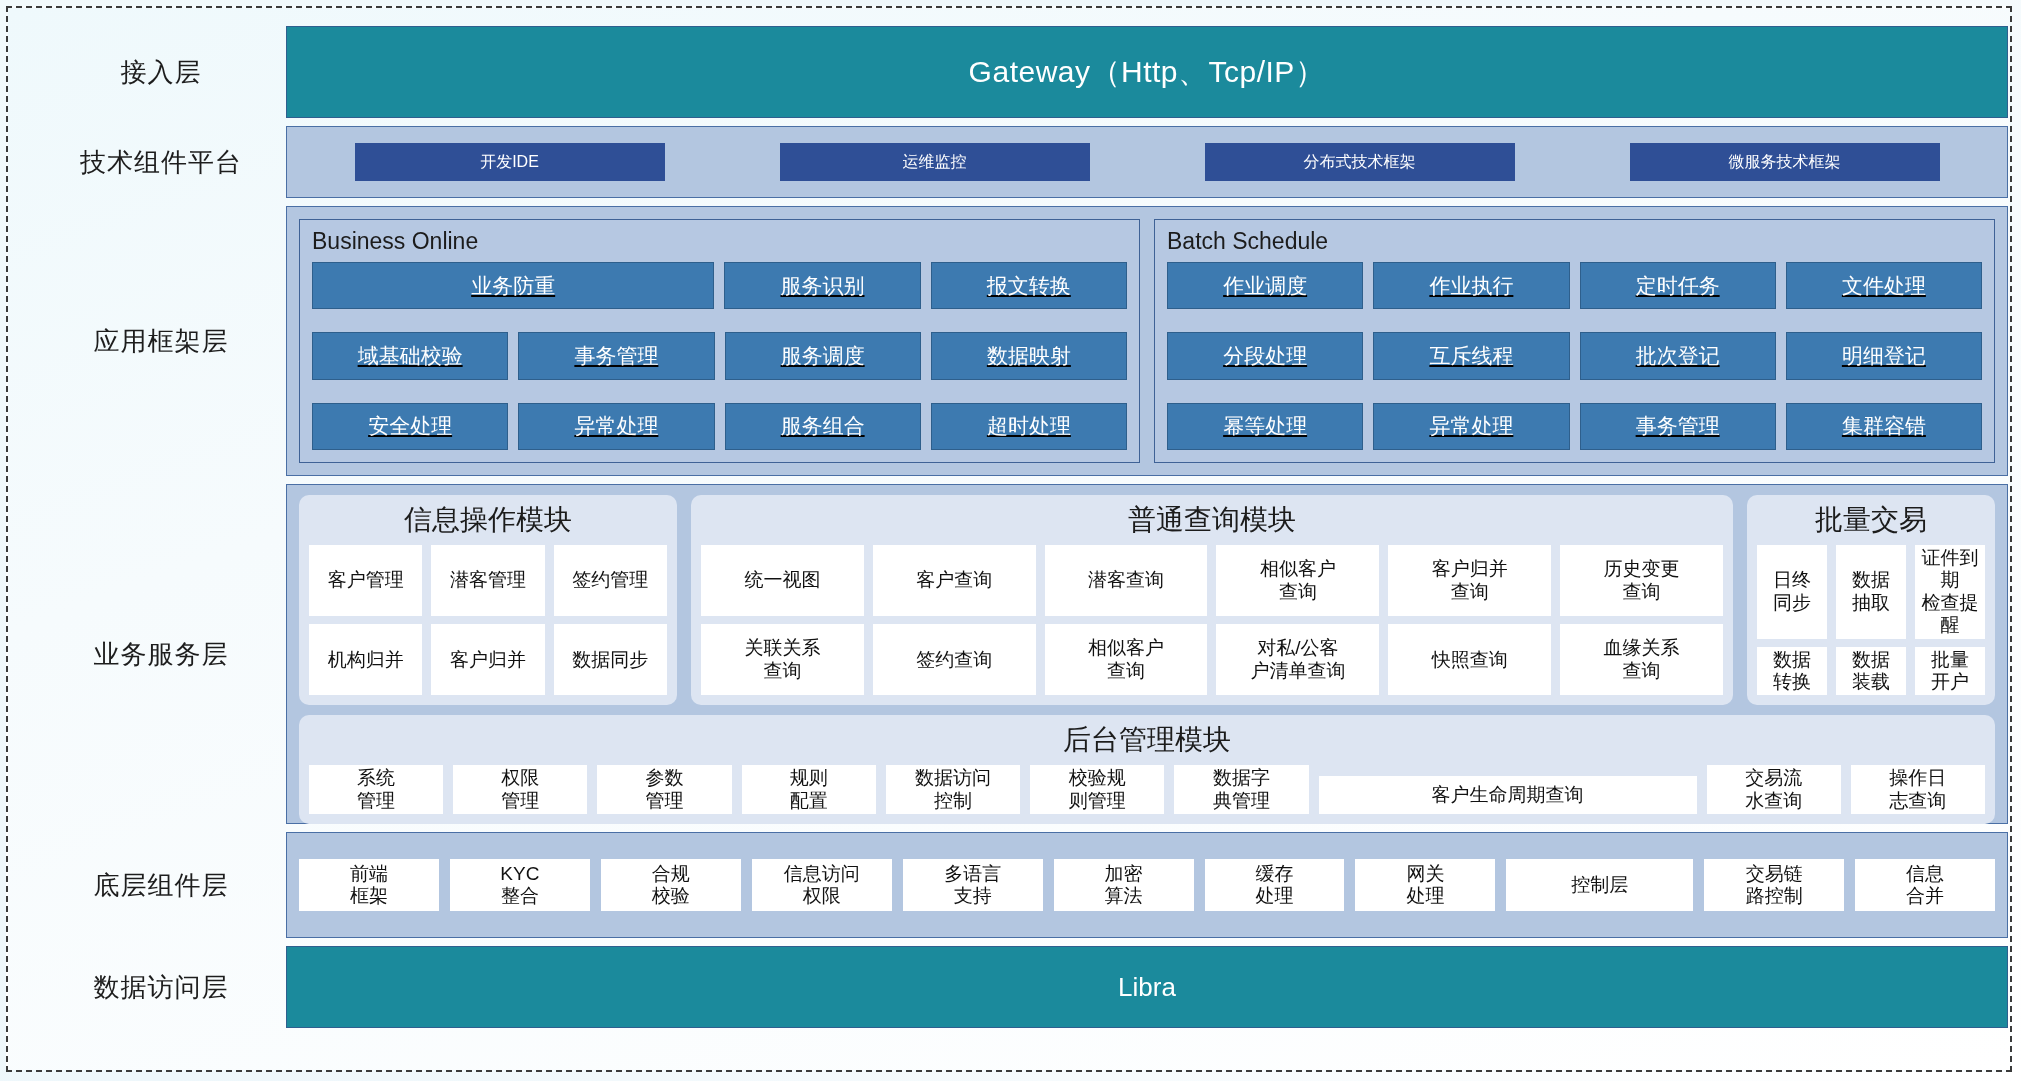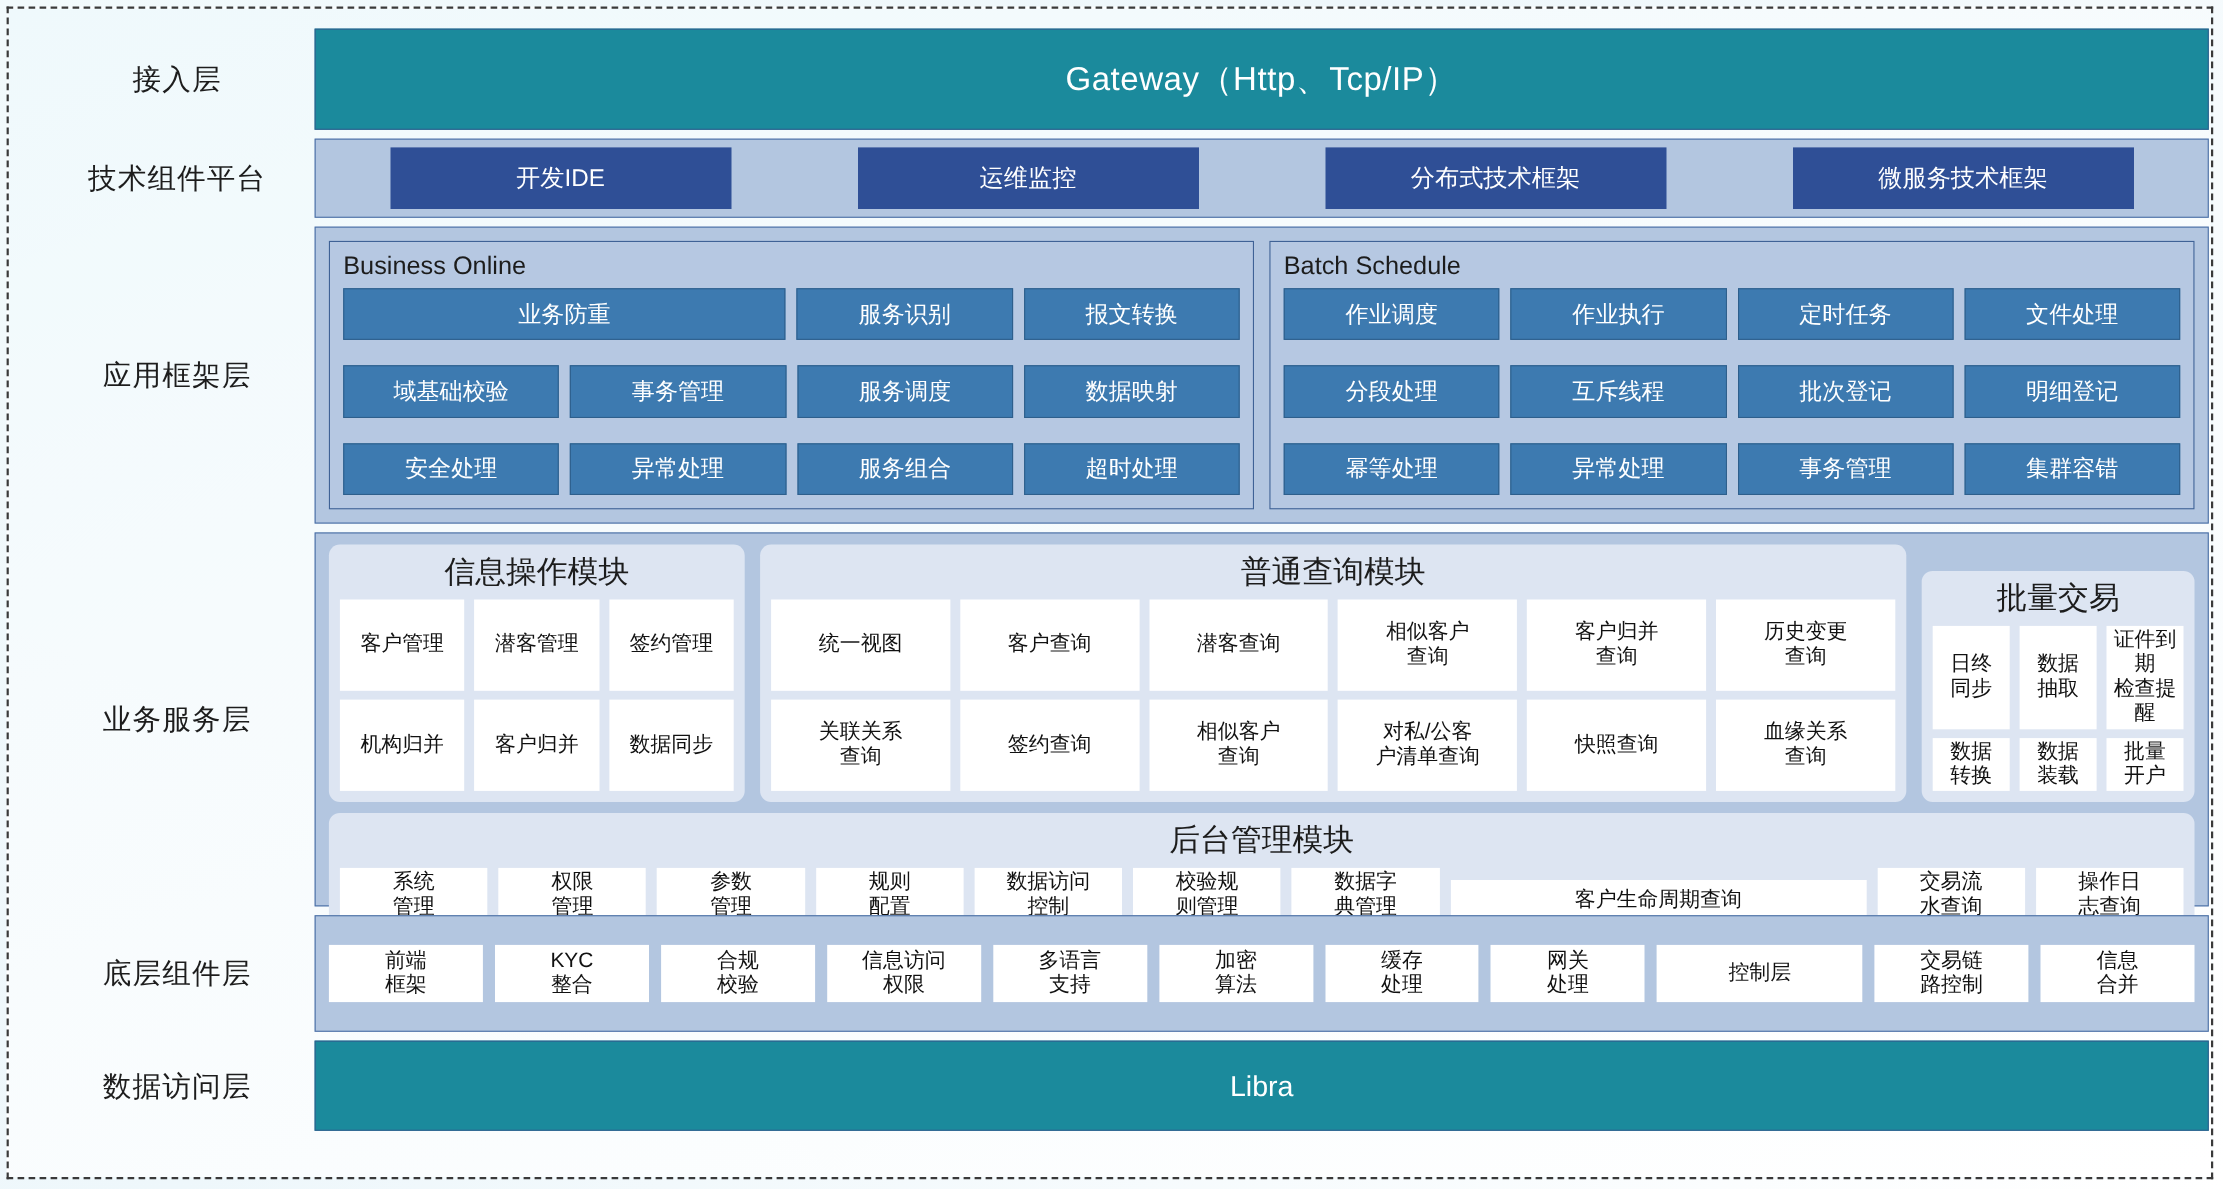--- a/index.html
+++ b/index.html
@@ -62,24 +62,24 @@
     border: 1px solid #4a6fa5;
     display: flex;
     align-items: center;
     justify-content: space-around;
     box-sizing: border-box;
     padding: 0 10px;
   }
   .tech-chip {
     flex: 0 0 auto;
     width: 310px;
-    height: 56px;
+    height: 38px;
     background: #2f4f96;
     color: #ffffff;
-    font-size: 22px;
+    font-size: 16px;
     display: flex;
     align-items: center;
     justify-content: center;
     box-sizing: border-box;
   }
   
   .app-layer {
     background: #b3c6e0;
     border: 1px solid #4a6fa5;
     box-sizing: border-box;
@@ -101,20 +101,21 @@
     font-size: 23px;
     color: #1c1c1c;
     margin-bottom: 7px;
     font-family: "Liberation Sans", "DejaVu Sans", sans-serif;
   }
   .panel-rows {
     display: flex;
     flex-direction: column;
     gap: 23px;
     flex: 1;
+    text-decoration: underline;
   }
   .panel-row {
     display: flex;
     gap: 10px;
     flex: 1;
   }
   .blue-chip {
     background: #3d7ab0;
     border: 1px solid #2e5f8c;
     color: #ffffff;
@@ -176,21 +177,21 @@
     align-items: center;
     justify-content: center;
     text-align: center;
     box-sizing: border-box;
     flex: 1;
     min-height: 38px;
     padding: 2px 3px;
   }
   .g-info { flex: 0 0 378px; }
   .g-query { flex: 1 1 auto; }
-  .g-batch { flex: 0 0 248px; margin-top: 24px; }
+  .g-batch { flex: 0 0 248px; }
   .svc-bottom {
     flex: 1;
     background: #dde5f2;
     border-radius: 10px;
     box-sizing: border-box;
     padding: 6px 10px 10px 10px;
     display: flex;
     flex-direction: column;
   }
   .admin-row {

